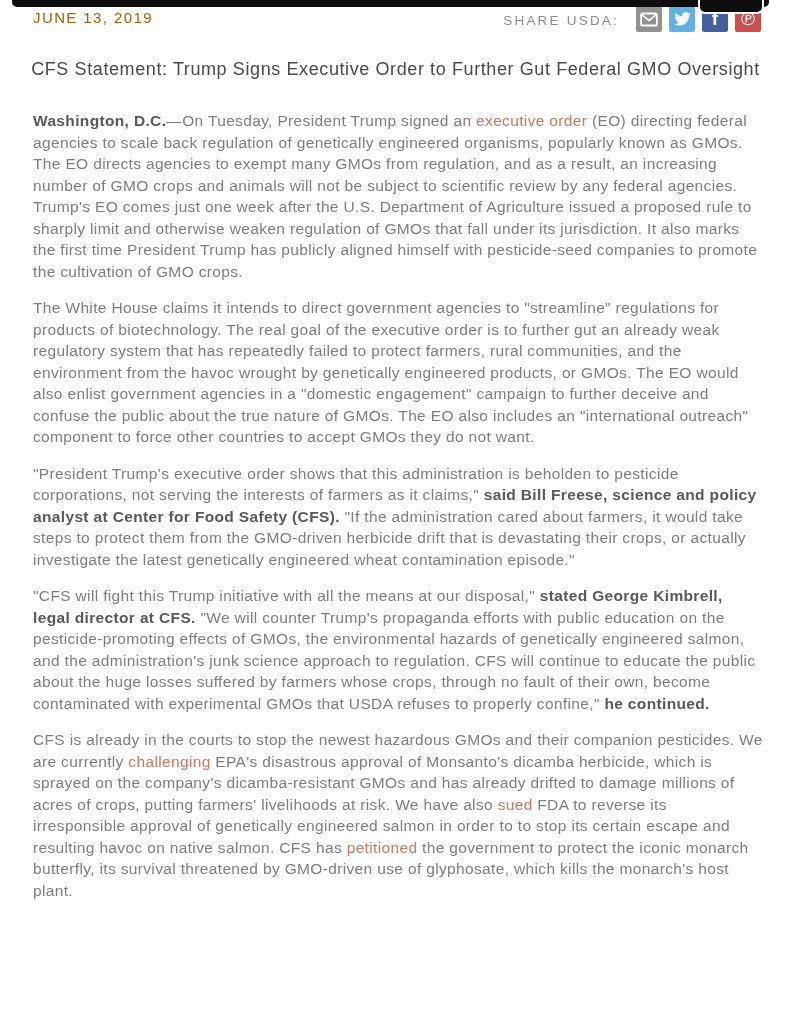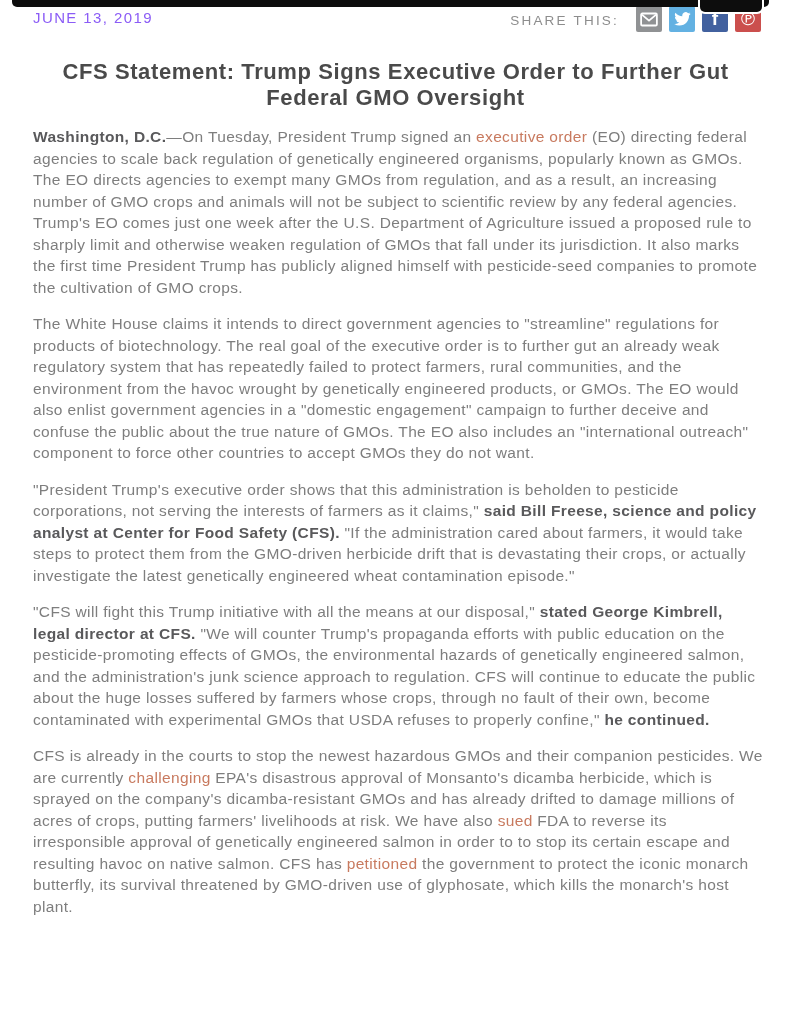--- a/index.html
+++ b/index.html
@@ -39,43 +39,43 @@
     display: flex; align-items: center; justify-content: center;
     cursor: pointer; color: #ffffff;
   }
   .share-btn svg { display: block; }
   .glyph-fb { font-size: 19px; font-weight: bold; line-height: 1; margin-top: 1px; }
   .glyph-pin { font-size: 19px; line-height: 1; }
 
   h1.title {
     margin: 27px 28px 0 28px;
     text-align: center;
-    font-size: 22px; font-weight: bold; letter-spacing: 0.6px;
+    font-size: 18px; font-weight: normal; letter-spacing: 0.6px;
     color: #4a4a4a;
   }
 
-  .body-col { padding: 0 28px 0 33px; margin-top: 15px; }
+  .body-col { padding: 0 28px 0 33px; margin-top: 30px; }
   .para {
     font-size: 15.5px; line-height: 21.5px; letter-spacing: 0.35px;
     color: #7e7e7e; margin: 0 0 15px 0;
   }
   .run-normal { color: #7e7e7e; }
   .run-bold { font-weight: bold; color: #59595b; }
   .run-link { cursor: pointer; }
 </style>
 </head>
 <body>
 
 <div class="topbar" style="background: rgb(13, 13, 13);"></div>
 <div class="topbar-tab" style="background: rgb(13, 13, 13);"></div>
 
 <div class="meta-row">
-  <div class="date" style="color: #8b5cf6;">JUNE 13, 2019</div>
+  <div class="date" style="color: #a16207;">JUNE 13, 2019</div>
   <div class="share">
-    <span class="share-label" style="color: rgb(141, 141, 141);">SHARE THIS:</span>
+    <span class="share-label" style="color: rgb(141, 141, 141);">SHARE USDA:</span>
     <div class="share-icons">
         <div class="share-btn" style="background: rgb(144, 146, 148);">
           <span>
             <svg width="18" height="15" viewBox="0 0 24 20">
               <rect x="1.5" y="2" width="21" height="16" rx="1.5" fill="none" stroke="#fff" stroke-width="2.4"></rect>
               <path d="M2.5 3.5 12 11.5 21.5 3.5" fill="none" stroke="#fff" stroke-width="2.4"></path>
             </svg>
           </span>
         </div>
         <div class="share-btn" style="background: rgb(99, 177, 226);">

